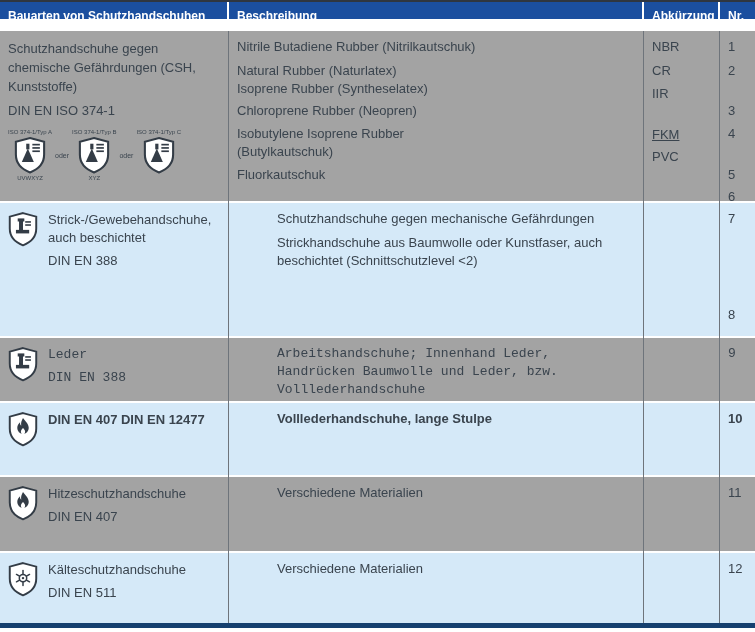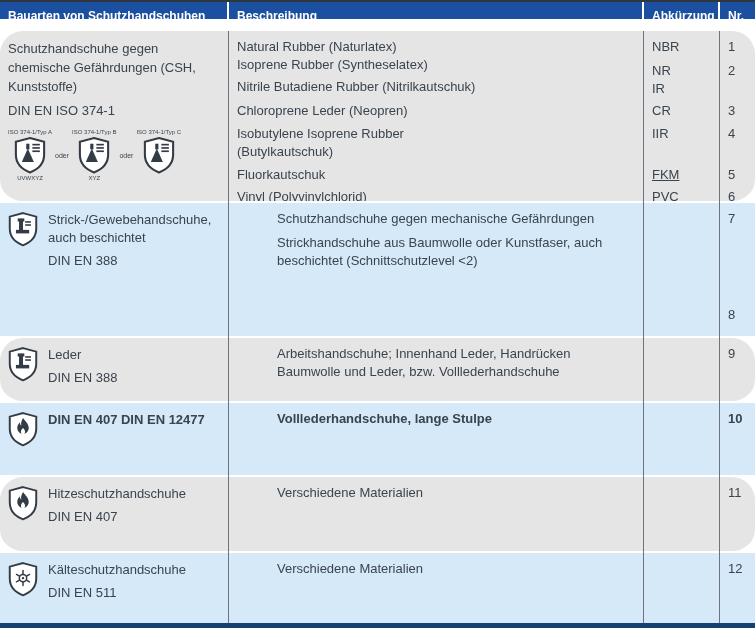--- a/index.html
+++ b/index.html
@@ -11,21 +11,21 @@
   .hcell{position:absolute;top:0;height:17px;background:var(--header_bg);color:var(--header_text);
          font-weight:bold;font-size:12px;line-height:29px;padding-left:8px;box-sizing:border-box;white-space:nowrap;}
   #h1{left:0;width:227px}
   #h2{left:229px;width:413px}
   #h3{left:644px;width:74px}
   #h4{left:720px;width:35px}
   
   #tbody{position:absolute;top:31px;left:0;width:755px;}
   .row{position:relative;width:755px;box-sizing:border-box;border-bottom:2px solid #fff;}
   .row:last-child{border-bottom:none;}
-  .row.white{background:#e5e5e5;border-radius:23px;}
+  .row.white{background:#a3a3a3;}
   .row.blue{background:var(--row_blue);}
   .cell{position:absolute;top:0;bottom:0;box-sizing:border-box;font-size:13px;line-height:18px;overflow:hidden;}
   .col1{left:0;width:229px;padding:8px 12px 0 8px;}
   .col2{left:229px;width:415px;padding:7px 14px 0 8px;}
   .col3{left:644px;width:76px;padding:7px 0 0 8px;}
   .col4{left:720px;width:35px;padding:7px 0 0 8px;}
   
   .divider{position:absolute;top:31px;width:1px;height:592px;background:var(--divider);z-index:6;}
   #dv1{left:228px}#dv2{left:643px}#dv3{left:719px}
   
@@ -115,48 +115,41 @@
                     <line x1="19.5" y1="12.5" x2="27.5" y2="12.5"></line>
                     <line x1="19.5" y1="16" x2="27.5" y2="16"></line>
                   </g>
                 </svg>
               </div>
               <div class="psub"></div>
             </div>
           </div>
         </div>
         <div class="cell col2">
+          <div class="entry" style="height: 24px;">
+            <div>Nitrile Butadiene Rubber (Nitrilkautschuk)</div>
+          </div>
           <div class="entry" style="height: 40px;">
             <div>Natural Rubber (Naturlatex)</div>
             <div>Isoprene Rubber (Syntheselatex)</div>
           </div>
-          <div class="entry" style="height: 24px;">
-            <div>Nitrile Butadiene Rubber (Nitrilkautschuk)</div>
-          </div>
           <div class="entry" style="height: 23px;">
-            <div>Chloroprene Leder (Neopren)</div>
+            <div>Chloroprene Rubber (Neopren)</div>
           </div>
           <div class="entry" style="height: 41px;">
             <div>Isobutylene Isoprene Rubber</div>
             <div>(Butylkautschuk)</div>
           </div>
           <div class="entry" style="height: 22px;">
             <div>Fluorkautschuk</div>
           </div>
-          <div class="entry" style="height: 22px;">
-            <div>Vinyl (Polyvinylchlorid)</div>
-          </div>
         </div>
         <div class="cell col3">
           <div class="entry" style="height: 24px;">
             <div>NBR</div>
-          </div>
-          <div class="entry" style="height: 40px;">
-            <div>NR</div>
-            <div>IR</div>
           </div>
           <div class="entry" style="height: 23px;">
             <div>CR</div>
           </div>
           <div class="entry" style="height: 41px;">
             <div>IIR</div>
           </div>
           <div class="entry" style="height: 22px; text-decoration: underline;">
             <div>FKM</div>
           </div>
@@ -195,21 +188,21 @@
         <div class="cell col2">
           <div class="bpara">Schutzhandschuhe gegen mechanische Gefährdungen</div>
           <div class="bpara">Strickhandschuhe aus Baumwolle oder Kunstfaser, auch beschichtet (Schnittschutzlevel &lt;2)</div>
         </div>
         <div class="cell col3"></div>
         <div class="cell col4">
           <div class="nrtop">7</div>
           <div class="nrbot">8</div>
         </div>
       </div>
-      <div class="row white" style="height: 65px;">
+      <div class="row white" style="height: 65px; font-family: Liberation Mono, monospace;">
         <div class="cell col1 flexL">
           <span class="icon">
             <svg width="30" height="36" viewBox="0 0 34 40" xmlns="http://www.w3.org/2000/svg">
     <path d="M17 2 L32 6 V19.5 C32 29 25.5 35.3 17 38.5 C8.5 35.3 2 29 2 19.5 V6 Z" fill="#fff" stroke="#333c46" stroke-width="2.2"></path>
               <rect x="9" y="21" width="15" height="4" fill="#333c46"></rect>
     <rect x="12.5" y="10" width="4.5" height="12" fill="#333c46"></rect>
     <rect x="11" y="8" width="7.5" height="3.5" fill="#333c46"></rect>
     <g stroke="#333c46" stroke-width="1.8">
                 <line x1="19.5" y1="12" x2="26" y2="12"></line>
                 <line x1="19.5" y1="15.5" x2="26" y2="15.5"></line>

